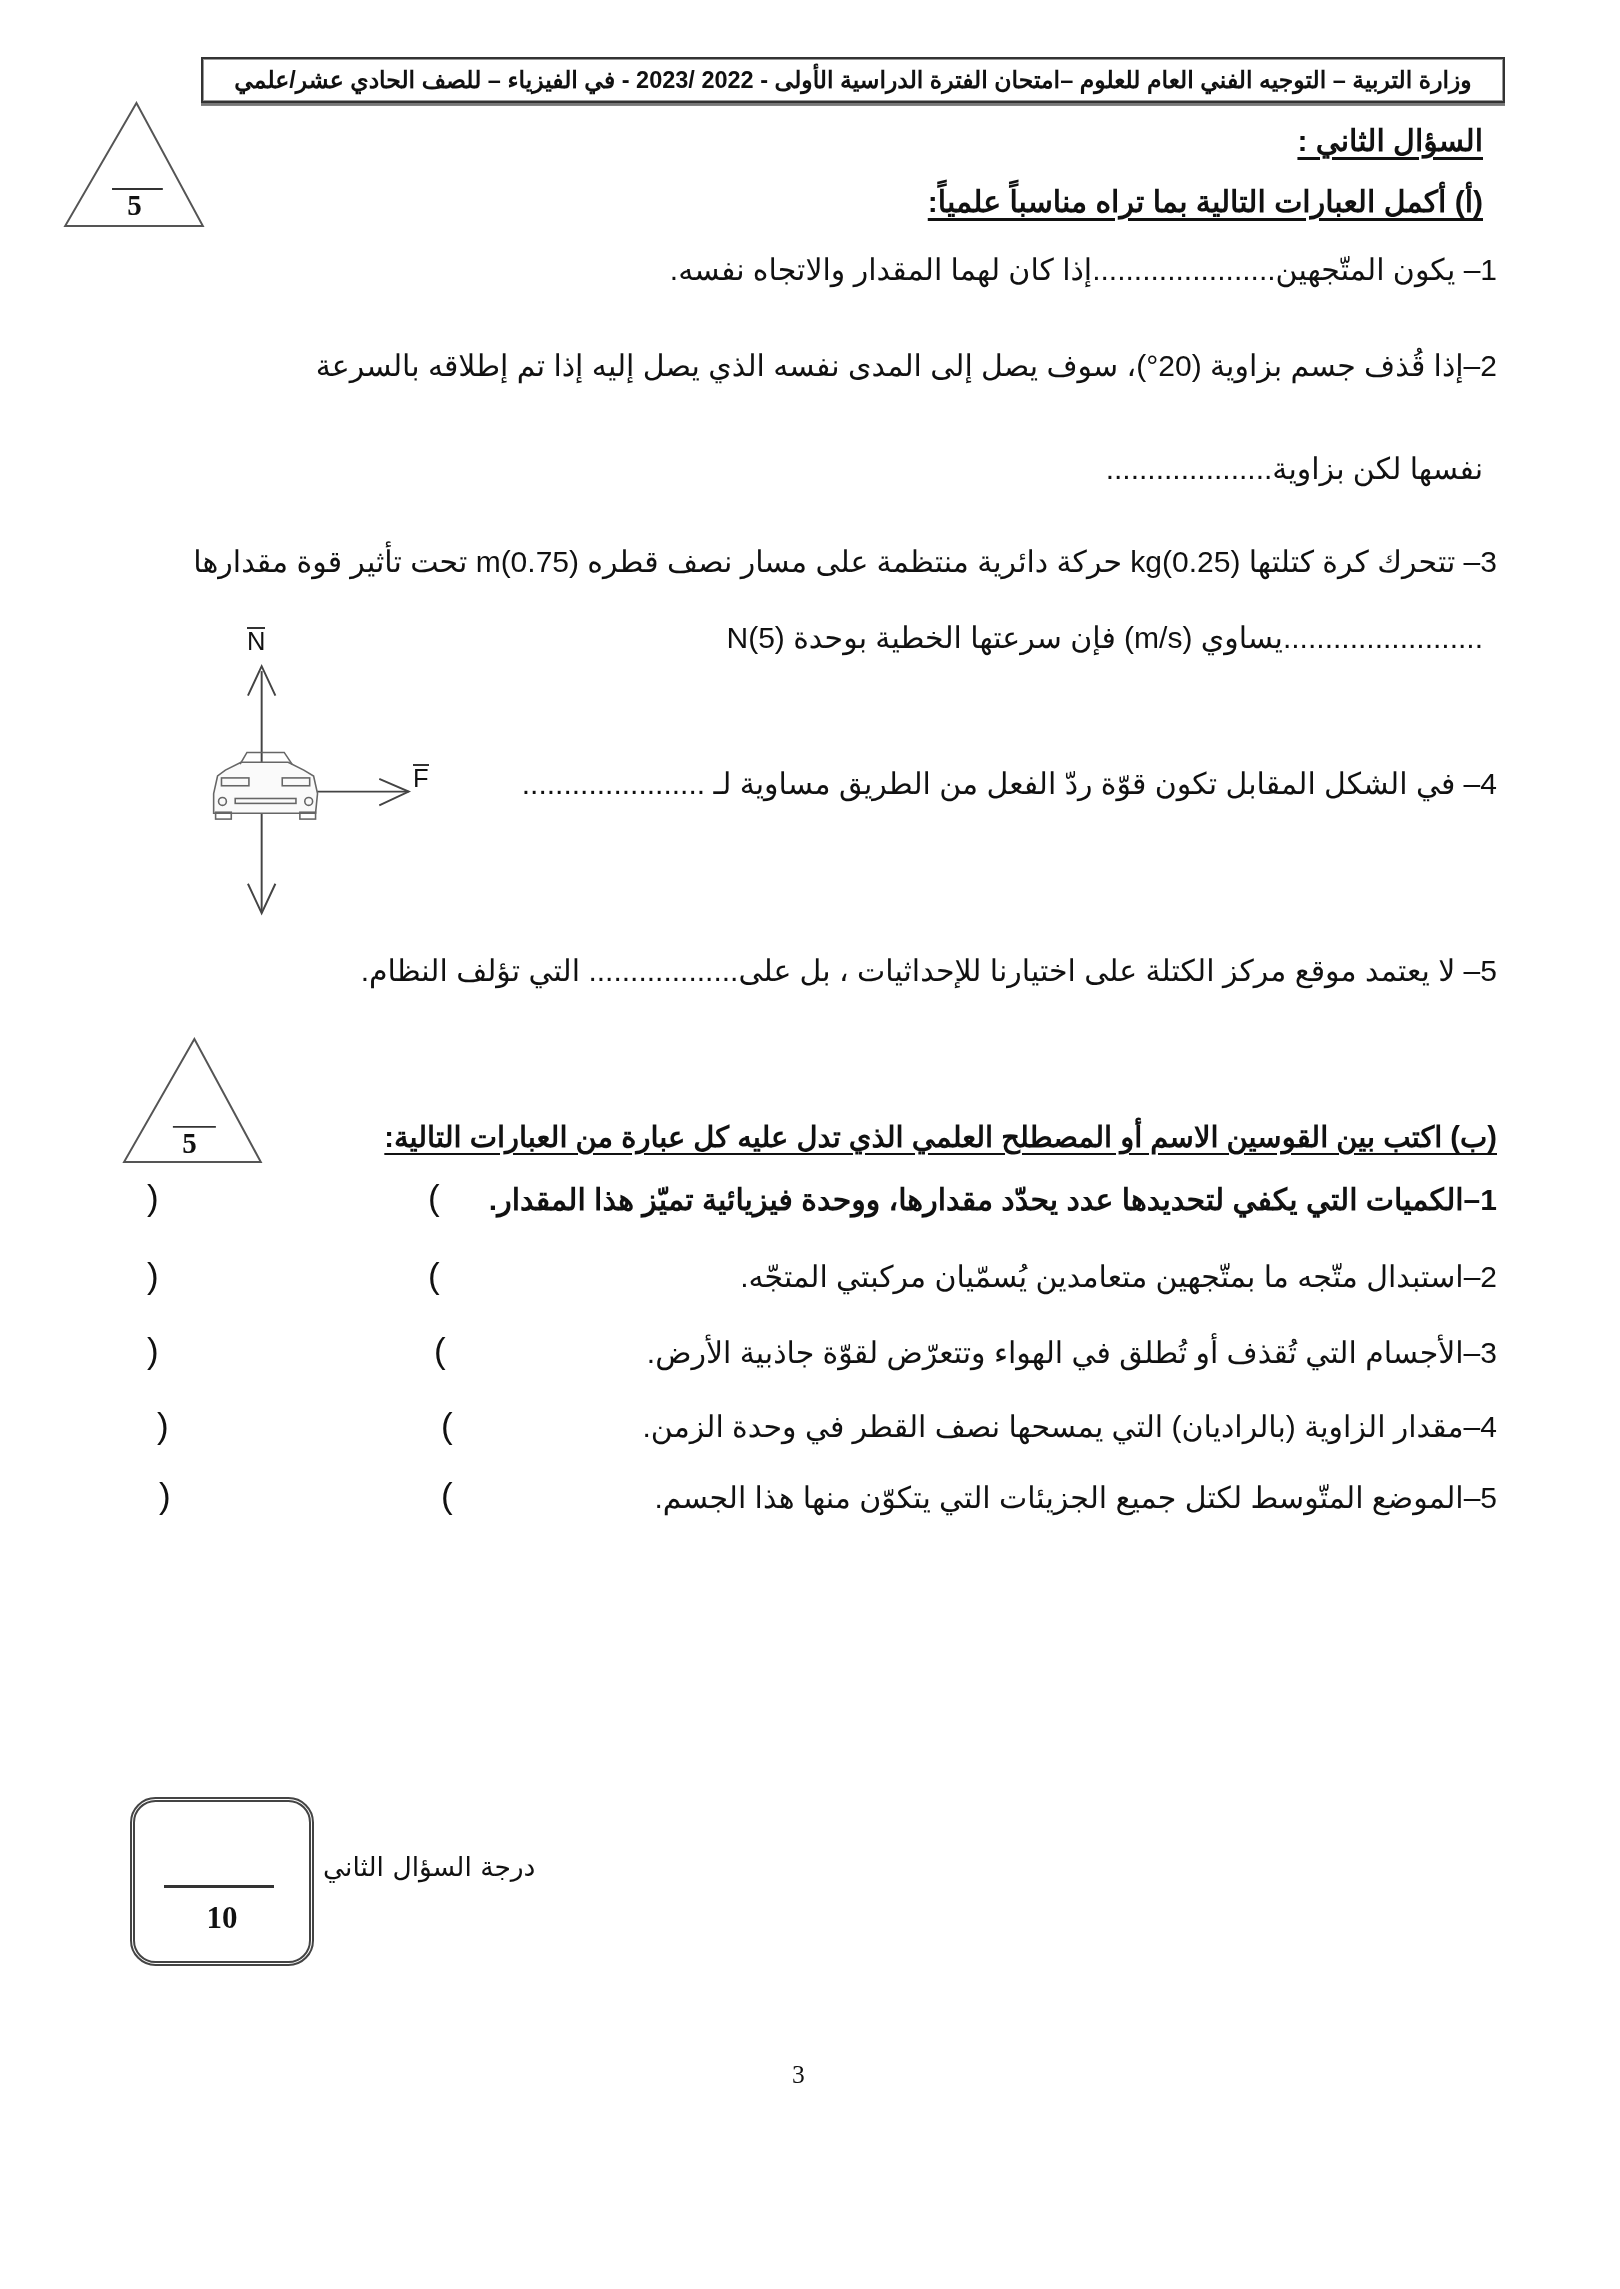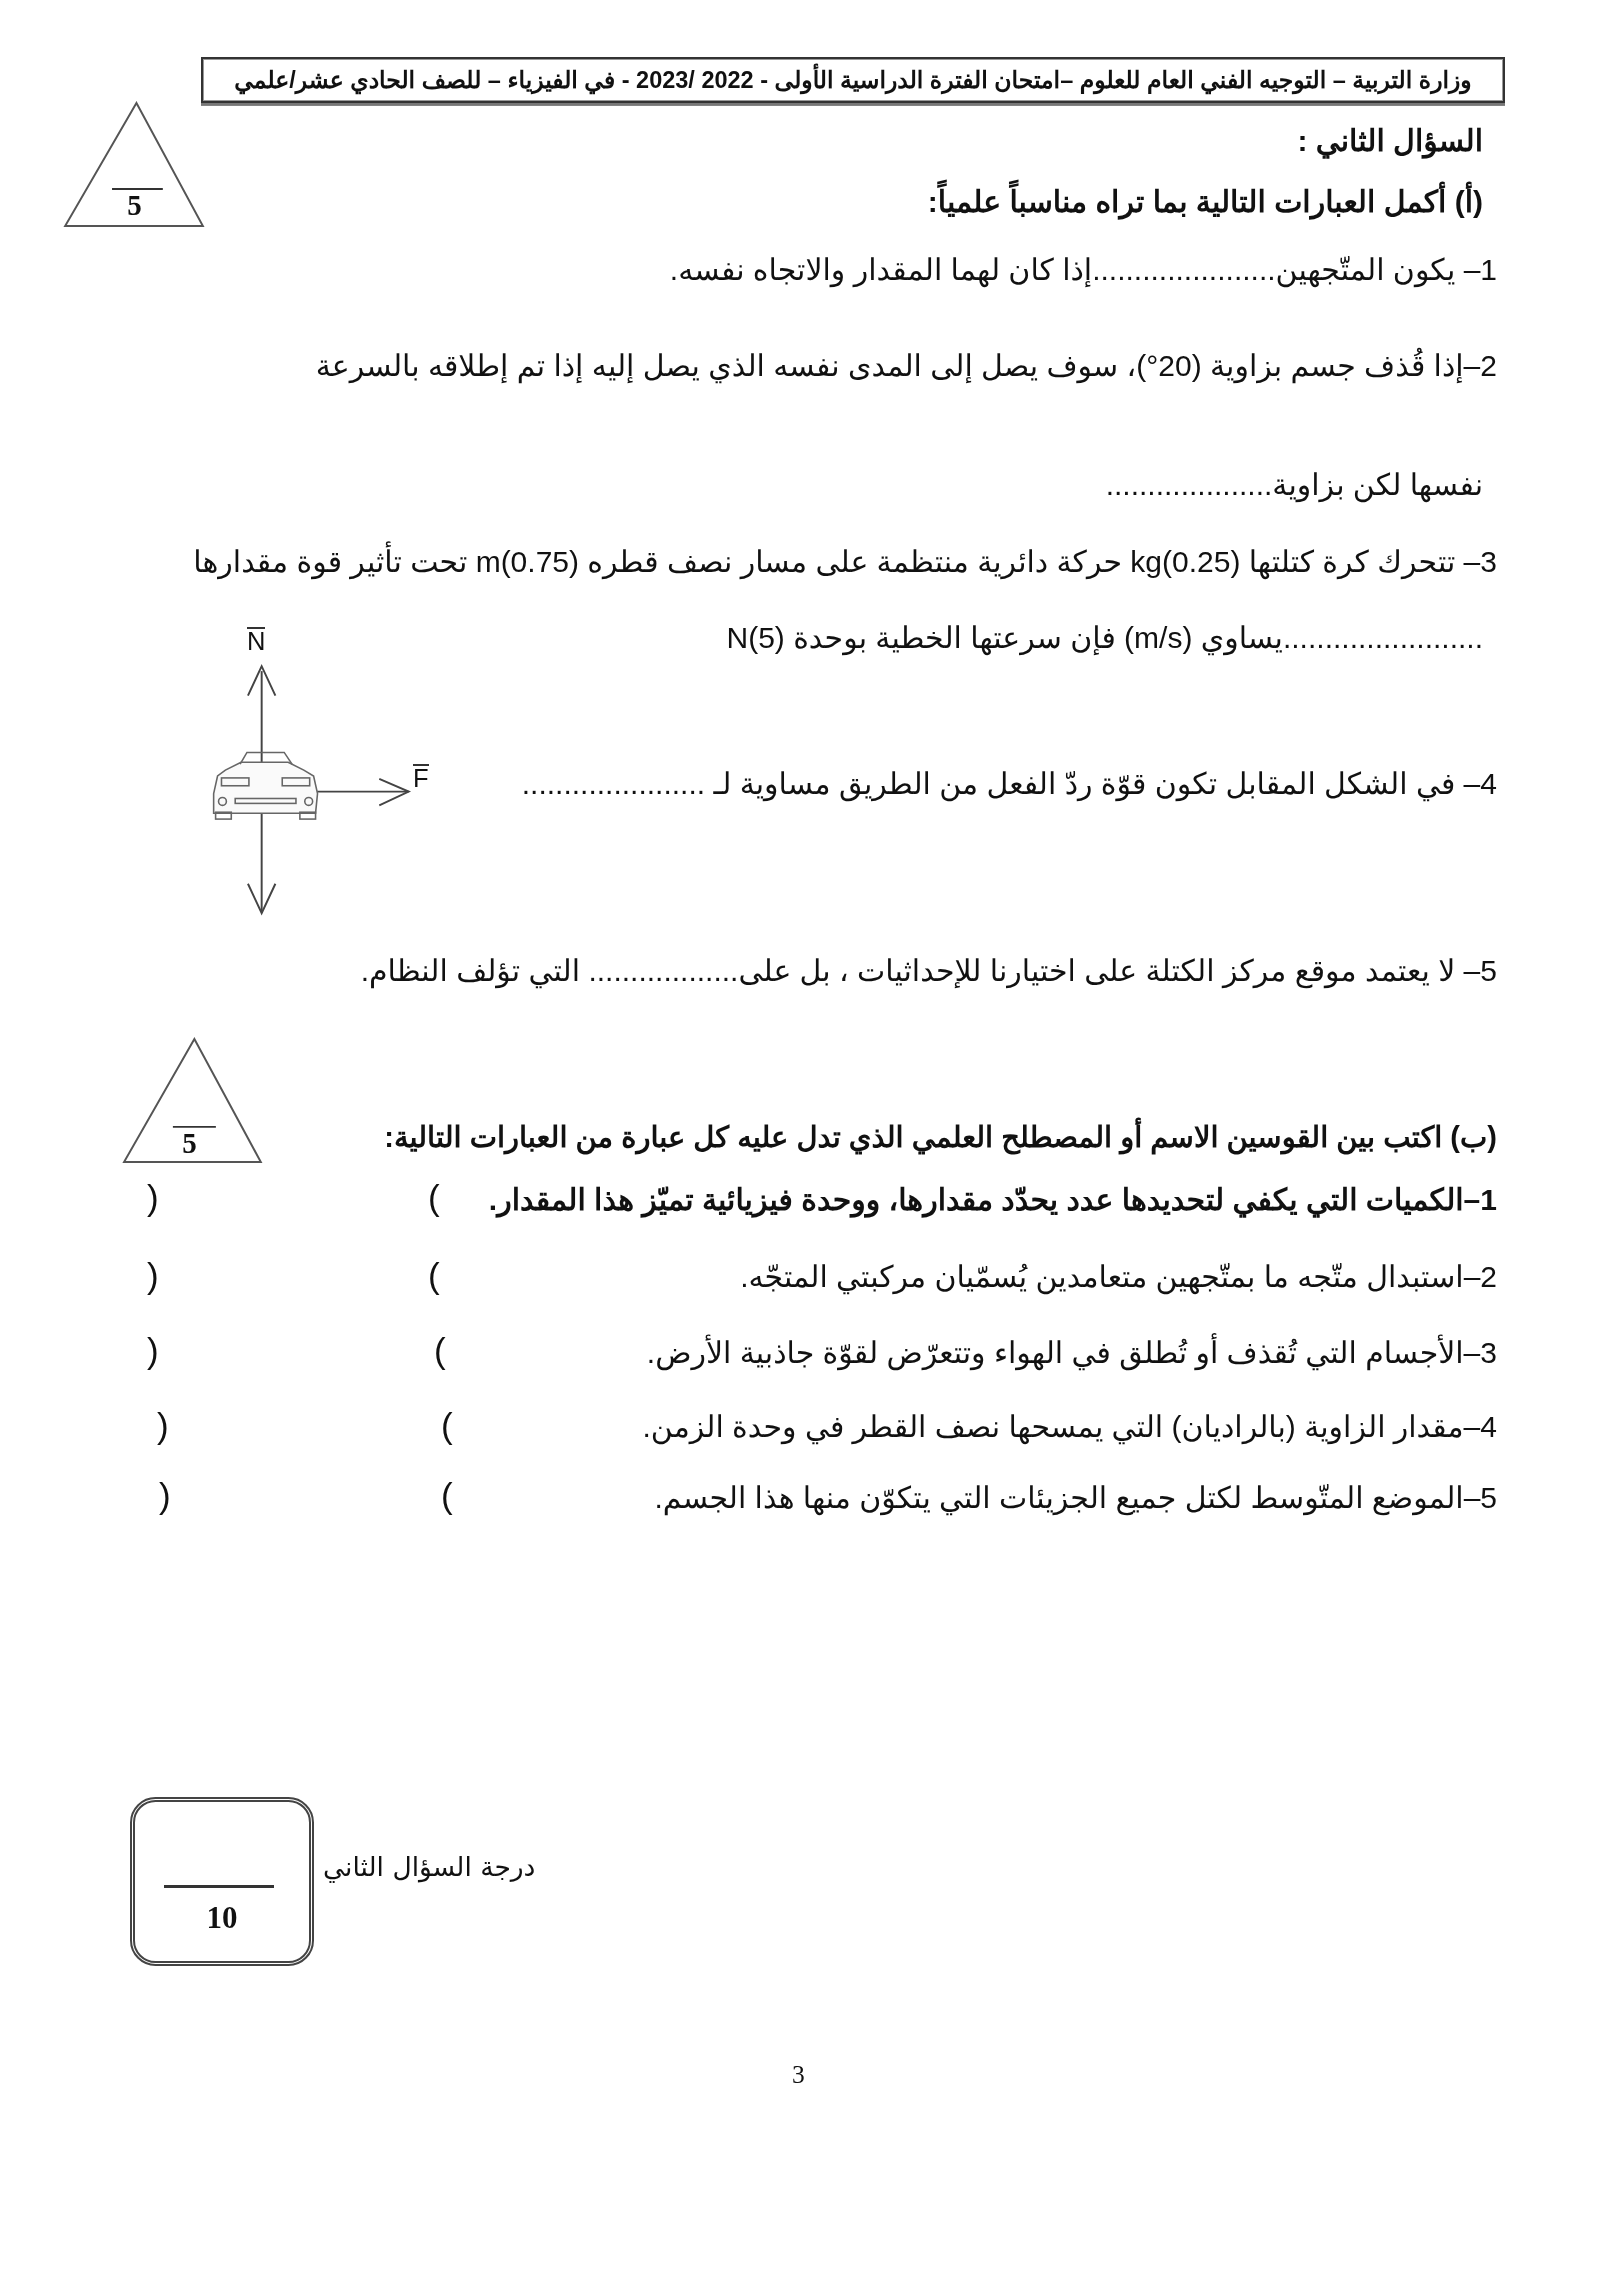--- a/index.html
+++ b/index.html
@@ -4,21 +4,21 @@
 <style>
   html, body { margin:0; padding:0; background:#ffffff; }
   body { width:1620px; height:2290px; position:relative; overflow:hidden; font-family:"DejaVu Sans", sans-serif; color:#111; }
   .abs { position:absolute; }
   .rtl { direction:rtl; text-align:right; unicode-bidi:plaintext; }
 
   
   #header-box { left:201px; top:57px; width:1304px; height:46px; border:2.9px solid #333; box-shadow: 0 0 0 1px #999 inset, 0 2.9px 0 #777; box-sizing:border-box; display:flex; align-items:center; justify-content:center; }
   #header-text { font-family:"Liberation Sans", sans-serif; font-weight:bold; font-size:23.5px; letter-spacing:-0.3px; white-space:nowrap; direction:rtl; }
 
-  .q-title { font-family:"Liberation Sans", sans-serif; font-weight:bold; font-size:30px; text-underline-offset:5.9px; white-space:nowrap; }
+  .q-title { font-family:"Liberation Sans", sans-serif; font-weight:bold; font-size:30px; text-decoration:underline; text-underline-offset:5.9px; white-space:nowrap; }
   .line { font-family:"Liberation Sans", sans-serif; font-size:30px; white-space:nowrap; }
 
   
   .tri { width:147px; height:127px; }
   .tri svg { position:absolute; left:0; top:0; }
   .tri .score { position:absolute; left:0; width:100%; text-align:center; font-family:"Liberation Serif", serif; font-weight:bold; font-size:29px; }
 
   
   .paren { font-family:"Liberation Sans", sans-serif; font-size:35px; }
 
@@ -45,21 +45,21 @@
     <line x1="52" y1="90" x2="104" y2="90" stroke="#333" stroke-width="2"></line>
   </svg>
   <div class="score" style="top:88px;">5</div>
 </div>
 
 <div class="abs q-title rtl" style="right:137px; top:184px;">(أ) أكمل العبارات التالية بما تراه مناسباً علمياً:</div>
 
 <div class="abs line rtl" style="right:123px; top:252px;">1– يكون المتّجهين......................إذا كان لهما المقدار والاتجاه نفسه.</div>
 
 <div class="abs line rtl" style="right:123px; top:348px;">2–إذا قُذف جسم بزاوية (20°)، سوف يصل إلى المدى نفسه الذي يصل إليه إذا تم إطلاقه بالسرعة</div>
-<div class="abs line rtl" style="right:137px; top:451px;margin-top:16px;">نفسها لكن بزاوية....................</div>
+<div class="abs line rtl" style="right:137px; top:451px;">نفسها لكن بزاوية....................</div>
 
 <div class="abs line rtl" style="right:123px; top:544px;">3– تتحرك كرة كتلتها kg(0.25) حركة دائرية منتظمة على مسار نصف قطره m(0.75) تحت تأثير قوة مقدارها</div>
 <div class="abs line rtl" style="right:137px; top:620px;">N(5) فإن سرعتها الخطية بوحدة (m/s) يساوي........................</div>
 
 <div class="abs" style="left:186px; top:627px; width:314px; height:294px;">
   <svg width="314" height="294" viewBox="0 0 320 300">
 
     <line x1="77" y1="45" x2="77" y2="290" stroke="#444" stroke-width="2"></line>
 
     <polyline points="63,70 77,40 91,70" fill="none" stroke="#444" stroke-width="2"></polyline>

